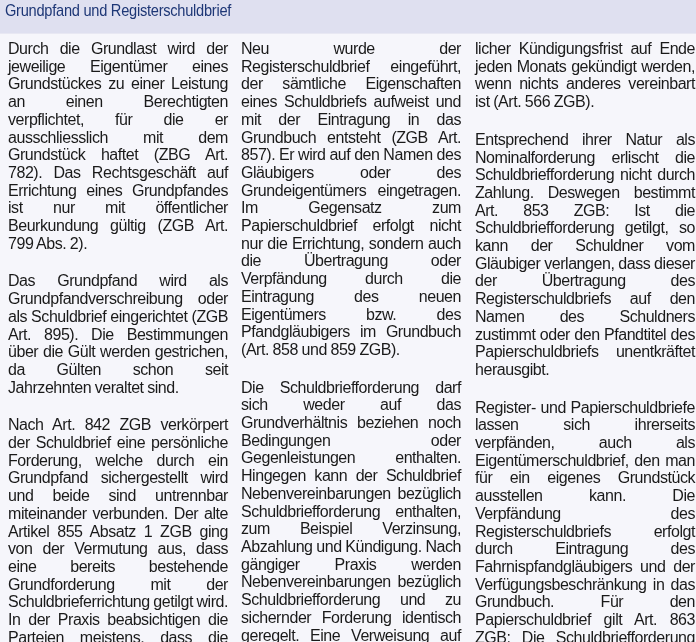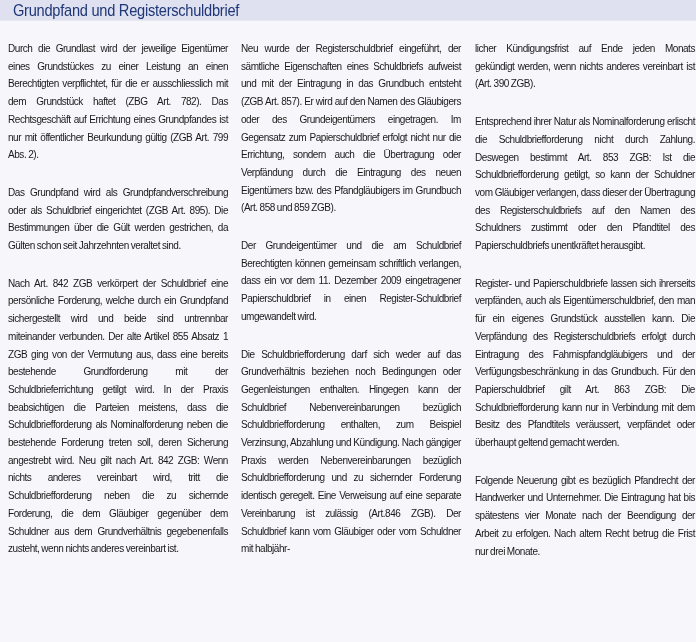--- a/index.html
+++ b/index.html
@@ -3,24 +3,24 @@
 <meta charset="utf-8">
 <style>
   html, body { margin: 0; padding: 0; }
   body {
     width: 696px; height: 642px; overflow: hidden;
     background: #f6f6fb;
     font-family: "Liberation Sans", sans-serif;
     color: #1a1a1a;
   }
   .header {
-    height: 21px;
+    height: 34px;
     background: #dfe0f0;
     border-bottom: 1px solid #e8e8f3;
-    padding-left: 13px;
+    padding-left: 5px;
     box-sizing: border-box;
     overflow: hidden;
   }
   .title {
     display: inline-block;
     font-size: 17px;
     line-height: 21px;
     color: #1e3776;
     letter-spacing: -0.3px;
     transform: scaleX(0.86);
@@ -35,21 +35,21 @@
   .col {
     position: absolute;
     top: 0;
     width: 220px;
   }
   .col.c1 { left: 8px; }
   .col.c2 { left: 241px; }
   .col.c3 { left: 475px; }
   .para {
     margin: 0 0 20px 0;
-    font-size: 10px;
+    font-size: 16px;
     line-height: 17.7px;
     text-align: justify;
     hyphens: manual;
     letter-spacing: -0.45px;
     word-spacing: -0.4px;
   }
 </style>
 </head>
 <body>
 
@@ -58,22 +58,21 @@
 </div>
 
 <div class="columns">
   <div class="col c1">
     <p class="para">Durch die Grundlast wird der jeweilige Eigentümer eines Grundstückes zu einer Leistung an einen Berechtigten verpflichtet, für die er ausschliesslich mit dem Grundstück haftet (ZBG Art. 782). Das Rechtsgeschäft auf Errichtung eines Grundpfandes ist nur mit öffentlicher Beurkundung gültig (ZGB Art. 799 Abs. 2).</p>
     <p class="para">Das Grundpfand wird als Grundpfandverschreibung oder als Schuldbrief eingerichtet (ZGB Art. 895). Die Bestimmungen über die Gült werden gestrichen, da Gülten schon seit Jahrzehnten veraltet sind.</p>
     <p class="para">Nach Art. 842 ZGB verkörpert der Schuldbrief eine persönliche Forderung, welche durch ein Grundpfand sichergestellt wird und beide sind untrennbar miteinander verbunden. Der alte Artikel 855 Absatz 1 ZGB ging von der Vermutung aus, dass eine bereits bestehende Grundforderung mit der Schuldbrieferrichtung getilgt wird. In der Praxis beabsichtigen die Parteien meistens, dass die Schuldbriefforderung als Nominalforderung neben die bestehende Forderung treten soll, deren Sicherung angestrebt wird. Neu gilt nach Art. 842 ZGB:  Wenn nichts anderes vereinbart wird, tritt die Schuldbriefforderung neben die zu sichernde Forderung, die dem Gläubiger gegenüber dem Schuldner aus dem Grundverhältnis gegebenenfalls zusteht, wenn nichts anderes vereinbart ist.</p>
   </div>
   <div class="col c2">
     <p class="para">Neu wurde der Registerschuldbrief eingeführt, der sämtliche Eigenschaften eines Schuldbriefs aufweist und mit der Eintragung in das Grundbuch entsteht (ZGB Art. 857). Er wird auf den Namen des Gläubigers oder des Grundeigentümers eingetragen. Im Gegensatz zum Papierschuldbrief erfolgt nicht nur die Errichtung, sondern auch die Übertragung oder Verpfändung durch die Eintragung des neuen Eigentümers bzw. des Pfandgläubigers im Grundbuch (Art. 858 und 859 ZGB).</p>
-    <p class="para">Der Grundeigentümer und die am Schuldbrief Berechtigten können gemeinsam schriftlich verlangen, dass ein vor dem 11. Dezember 2009 eingetragener Papierschuldbrief in einen Register-Schuldbrief umgewandelt wird.</p>
     <p class="para">Die Schuldbriefforderung darf sich weder auf das Grundverhältnis beziehen noch Bedingungen oder Gegenleistungen enthalten. Hingegen kann der Schuldbrief Nebenvereinbarungen bezüglich Schuldbriefforderung enthalten, zum Beispiel Verzinsung, Abzahlung und Kündigung. Nach gängiger Praxis werden Nebenvereinbarungen bezüglich Schuldbriefforderung und zu sichernder Forderung identisch geregelt. Eine Verweisung auf eine separate Vereinbarung ist zulässig (Art.846 ZGB). Der Schuldbrief kann vom Gläubiger oder vom Schuldner mit halbjähr-</p>
   </div>
   <div class="col c3">
-    <p class="para">licher Kündigungsfrist auf Ende jeden Monats gekündigt werden, wenn nichts anderes vereinbart ist (Art. 390 ZGB).</p>
+    <p class="para">licher Kündigungsfrist auf Ende jeden Monats gekündigt werden, wenn nichts anderes vereinbart ist (Art. 566 ZGB).</p>
     <p class="para">Entsprechend ihrer Natur als Nominalforderung erlischt die Schuldbriefforderung nicht durch Zahlung. Deswegen bestimmt Art. 853 ZGB: Ist die Schuldbriefforderung getilgt, so kann der Schuldner vom Gläubiger verlangen, dass dieser der Übertragung des Registerschuldbriefs auf den Namen des Schuldners zustimmt oder den Pfandtitel des Papierschuldbriefs unentkräftet herausgibt.</p>
     <p class="para">Register- und Papierschuldbriefe lassen sich ihrerseits verpfänden, auch als Eigentümerschuldbrief, den man für ein eigenes Grundstück ausstellen kann. Die Verpfändung des Registerschuldbriefs erfolgt durch Eintragung des Fahrnispfandgläubigers und der Verfügungsbeschränkung in das Grundbuch. Für den Papierschuldbrief gilt Art. 863 ZGB: Die Schuldbriefforderung kann nur in Verbindung mit dem Besitz des Pfandtitels veräussert, verpfändet oder überhaupt geltend gemacht werden.</p>
     <p class="para">Folgende Neuerung gibt es bezüglich Pfandrecht der Handwerker und Unternehmer. Die Eintragung hat bis spätestens vier Monate nach der Beendigung der Arbeit zu erfolgen. Nach altem Recht betrug die Frist nur drei Monate.</p>
   </div>
 </div>
 
 </body></html>

